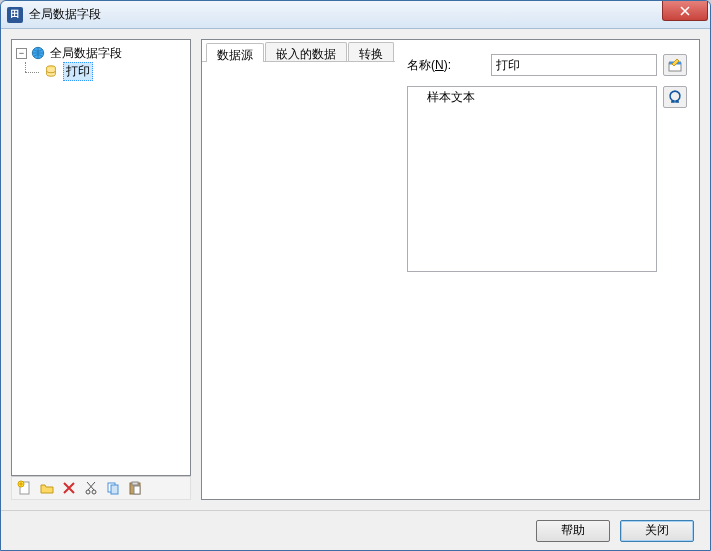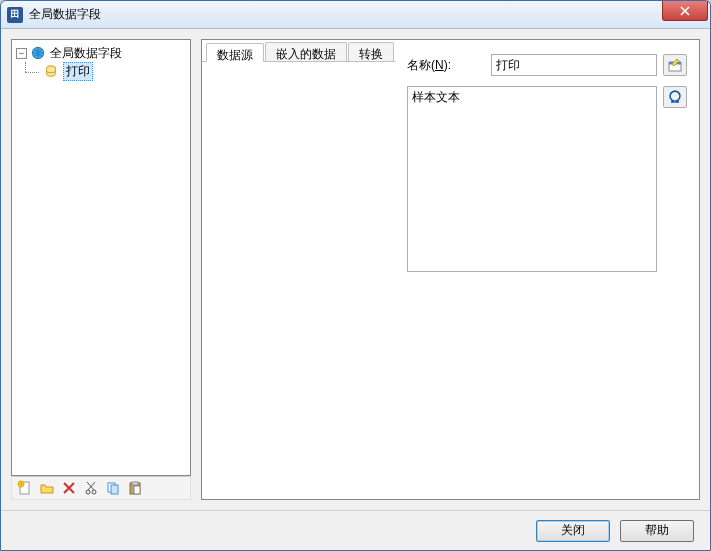--- a/index.html
+++ b/index.html
@@ -83,21 +83,21 @@
 
 .tabs-body { padding:14px 12px; flex:1;}
 .form-row { display:flex; align-items:flex-start; margin-bottom:10px; gap:6px;}
 .form-label { width:78px; padding-top:3px;}
 .form-label u { text-decoration: underline; }
 .text-input {
   flex:1; height:22px; border:1px solid #abadb3; padding:2px 4px;
   background:#fff;
 }
 .textarea-input {
-  flex:1; height:186px; border:1px solid #abadb3; padding:2px 4px;
+  flex:1; height:186px; border:1px solid #abadb3; padding:2px 19px;
   background:#fff; resize:none; overflow-y:scroll;
 }
 .side-btn {
   width:24px; height:22px; border:1px solid #abadb3; background:#f0f0f0;
   display:flex; align-items:center; justify-content:center; cursor:pointer;
   border-radius:2px;
 }
 .side-btn svg { width:16px; height:16px; }
 
 .bottom-bar {
@@ -222,17 +222,17 @@
             </div>
           </div>
 
         </div>
       </div>
     </div>
 
   </div>
 
   <div class="bottom-bar">
+    <button class="dlg-btn">帮助</button>
     <button class="dlg-btn primary">关闭</button>
-    <button class="dlg-btn">帮助</button>
   </div>
 
 </div>
 
 </body></html>

